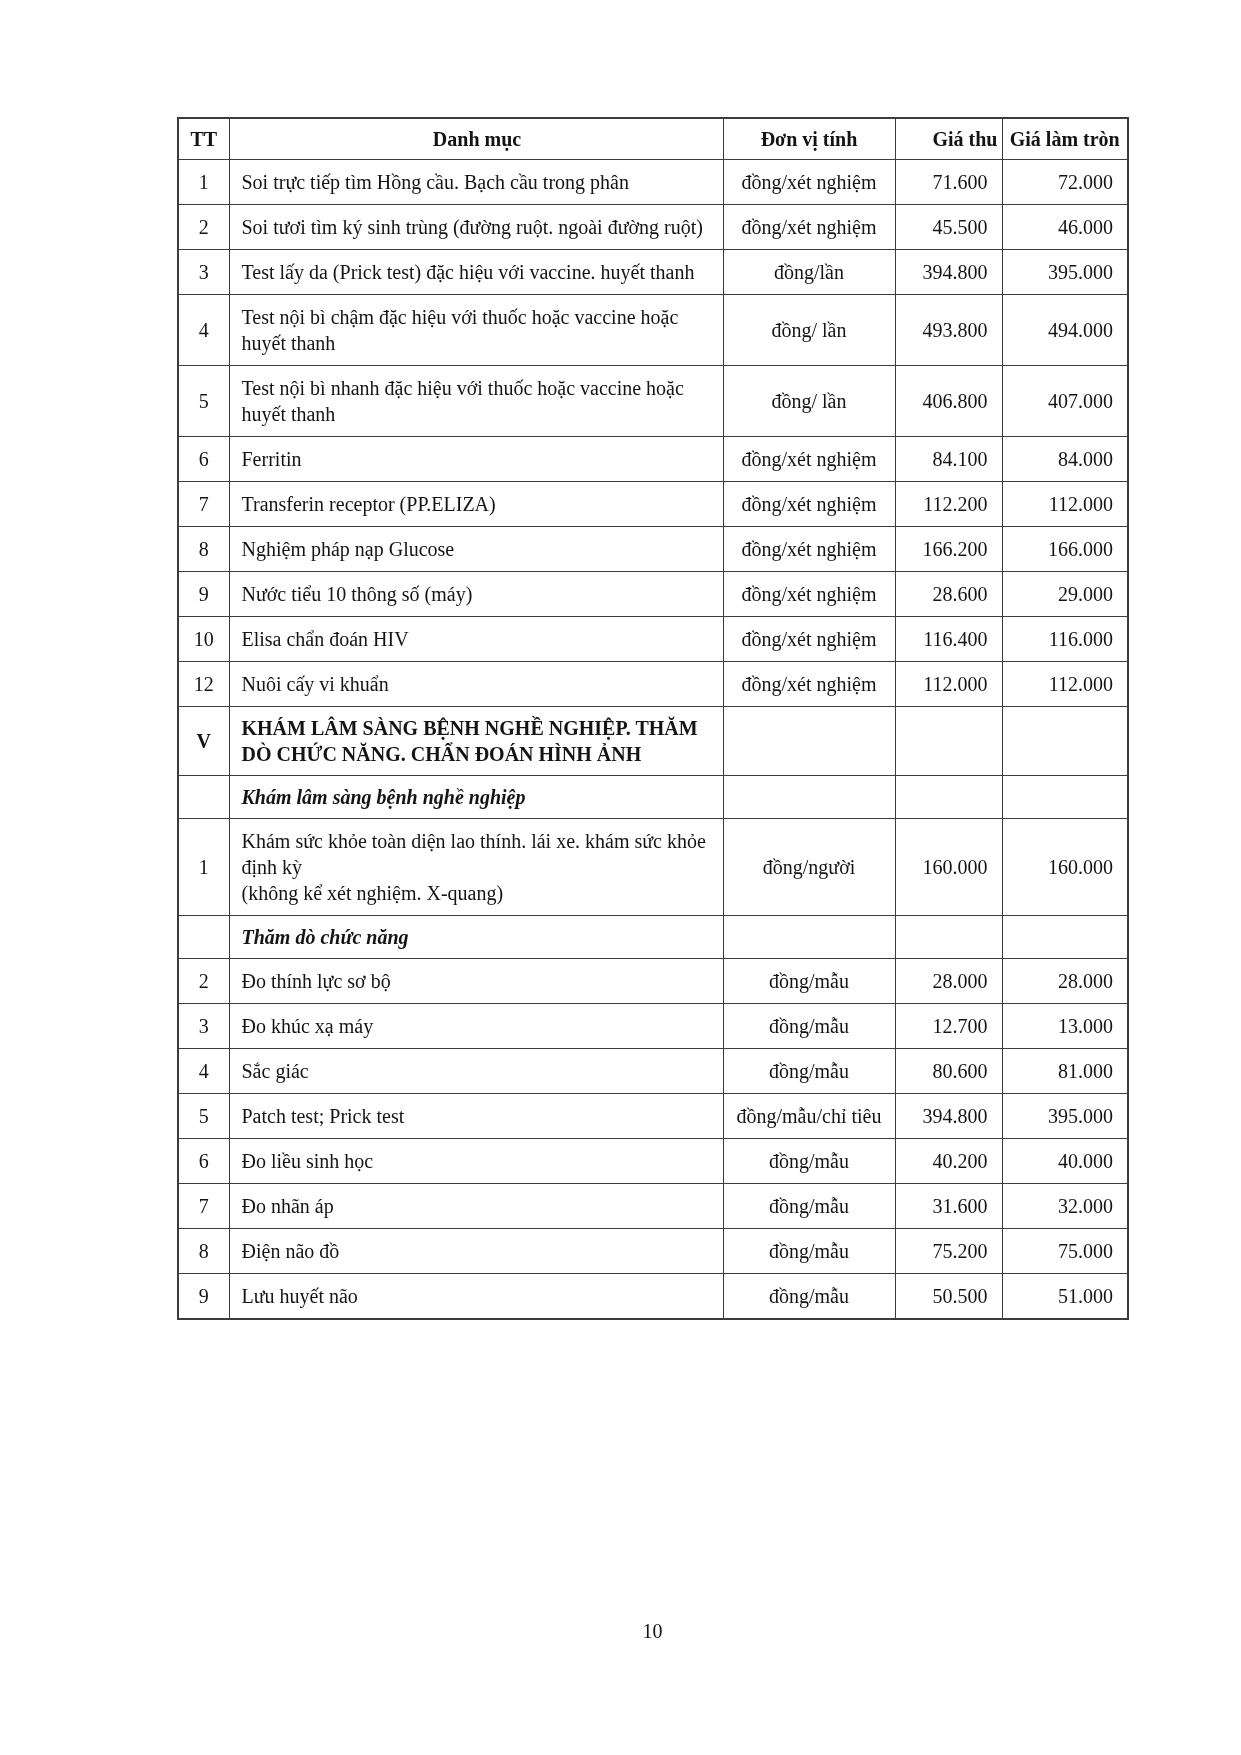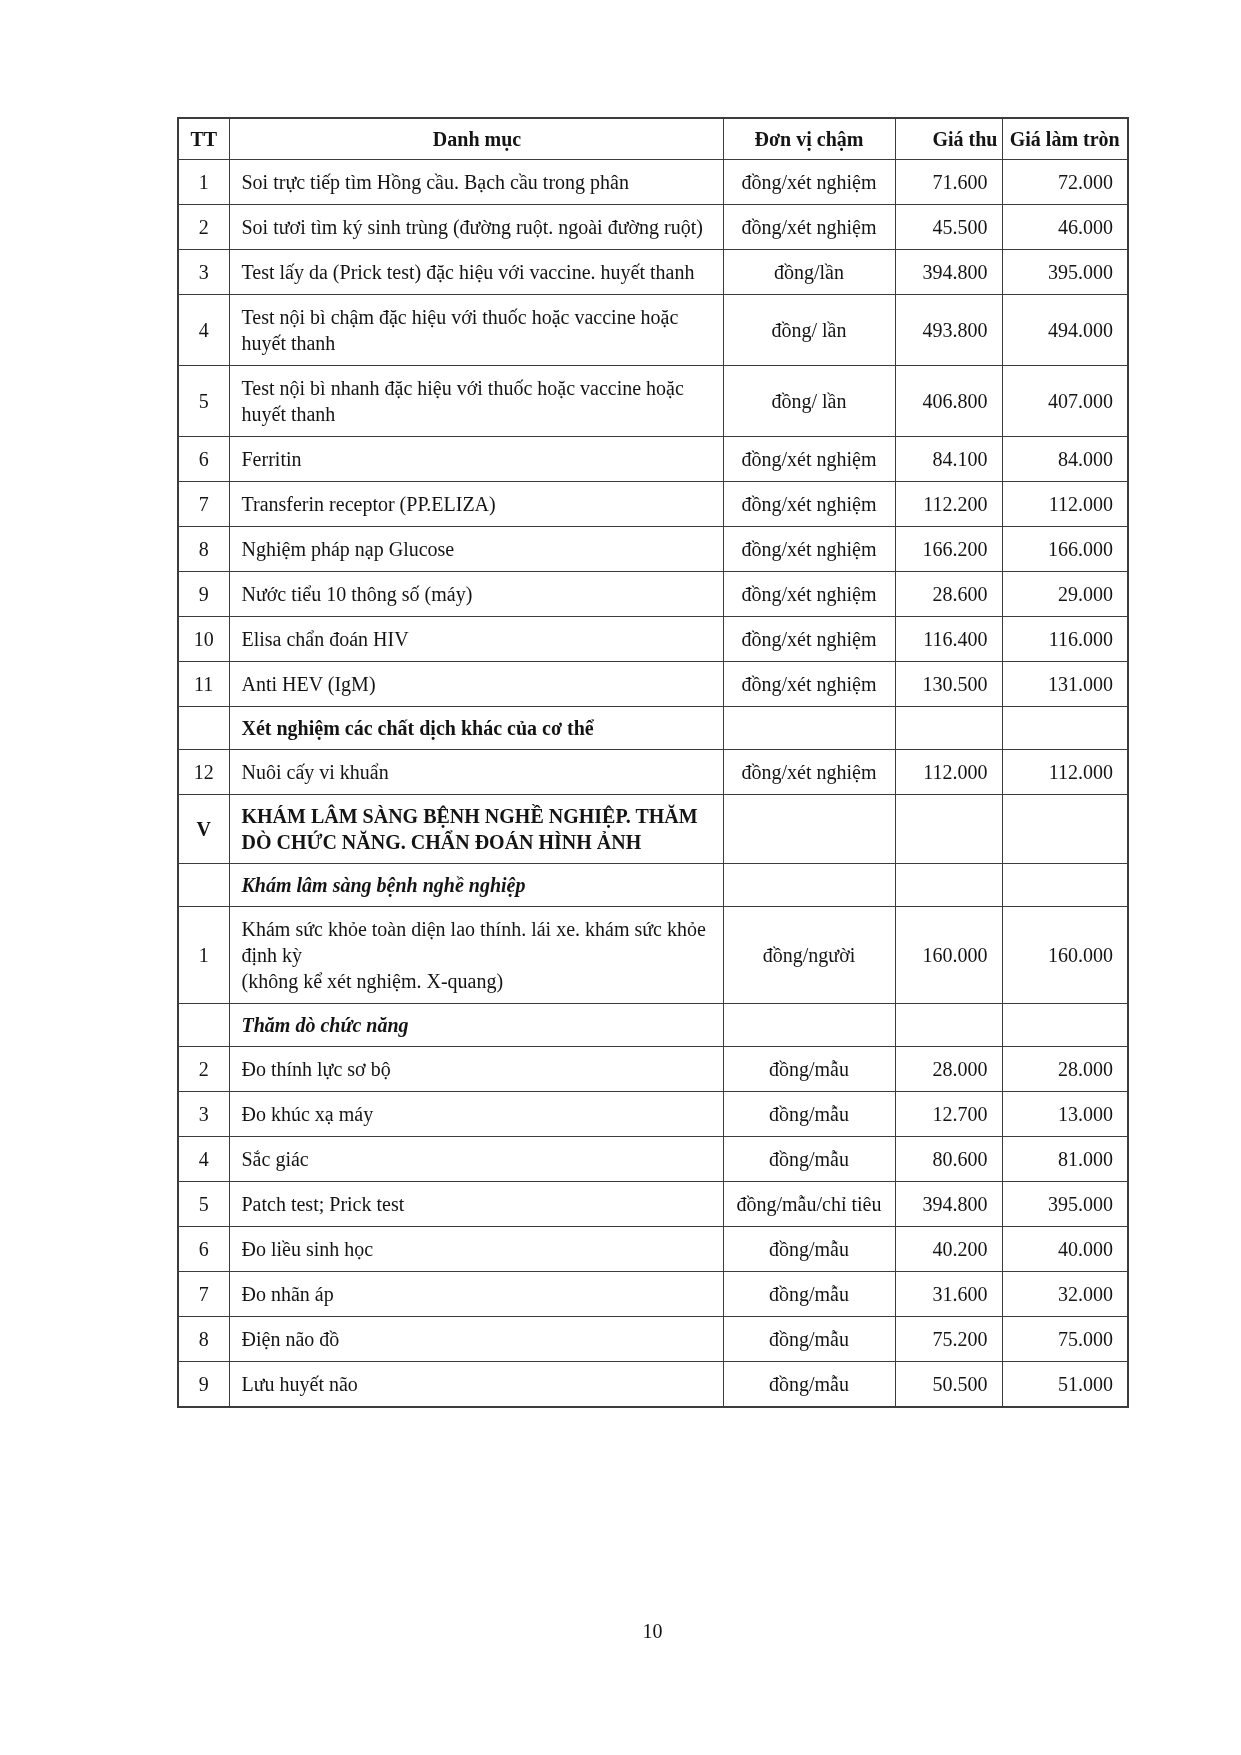--- a/index.html
+++ b/index.html
@@ -75,21 +75,21 @@
         <col style="width:51px">
         <col style="width:494px">
         <col style="width:172px">
         <col style="width:107px">
         <col style="width:126px">
       </colgroup>
       <thead>
         <tr>
           <th class="cell-tt">TT</th>
           <th class="cell-name" style="text-align:center;">Danh mục</th>
-          <th class="cell-unit">Đơn vị chậm</th>
+          <th class="cell-unit">Đơn vị tính</th>
           <th class="cell-price" style="text-align:right; padding-right:4px !important;">Giá thu</th>
           <th class="cell-rounded" style="text-align:center; padding-right:4px !important;">Giá làm tròn</th>
         </tr>
       </thead>
       <tbody>
           <tr class="item">
             <td class="cell-tt">1</td>
             <td class="cell-name">Soi trực tiếp tìm Hồng cầu. Bạch cầu trong phân</td>
             <td class="cell-unit">đồng/xét nghiệm</td>
             <td class="cell-price">71.600</td>
@@ -150,34 +150,20 @@
             <td class="cell-unit">đồng/xét nghiệm</td>
             <td class="cell-price">28.600</td>
             <td class="cell-rounded">29.000</td>
           </tr>
           <tr class="item">
             <td class="cell-tt">10</td>
             <td class="cell-name">Elisa chẩn đoán HIV</td>
             <td class="cell-unit">đồng/xét nghiệm</td>
             <td class="cell-price">116.400</td>
             <td class="cell-rounded">116.000</td>
-          </tr>
-          <tr class="item">
-            <td class="cell-tt">11</td>
-            <td class="cell-name">Anti HEV (IgM)</td>
-            <td class="cell-unit">đồng/xét nghiệm</td>
-            <td class="cell-price">130.500</td>
-            <td class="cell-rounded">131.000</td>
-          </tr>
-          <tr class="section">
-            <td class="cell-tt"></td>
-            <td class="cell-name">Xét nghiệm các chất dịch khác của cơ thể</td>
-            <td class="cell-unit"></td>
-            <td class="cell-price"></td>
-            <td class="cell-rounded"></td>
           </tr>
           <tr class="item">
             <td class="cell-tt">12</td>
             <td class="cell-name">Nuôi cấy vi khuẩn</td>
             <td class="cell-unit">đồng/xét nghiệm</td>
             <td class="cell-price">112.000</td>
             <td class="cell-rounded">112.000</td>
           </tr>
           <tr class="main-section">
             <td class="cell-tt">V</td>

